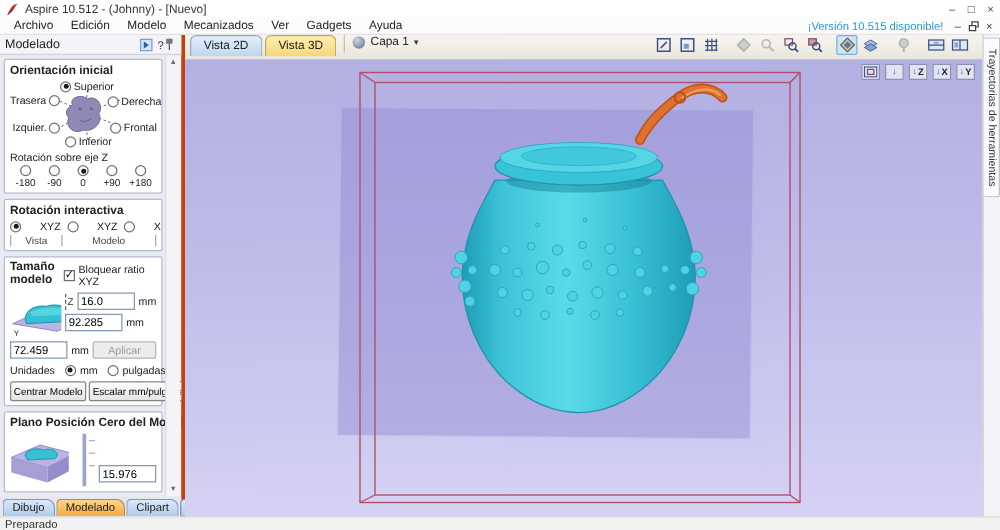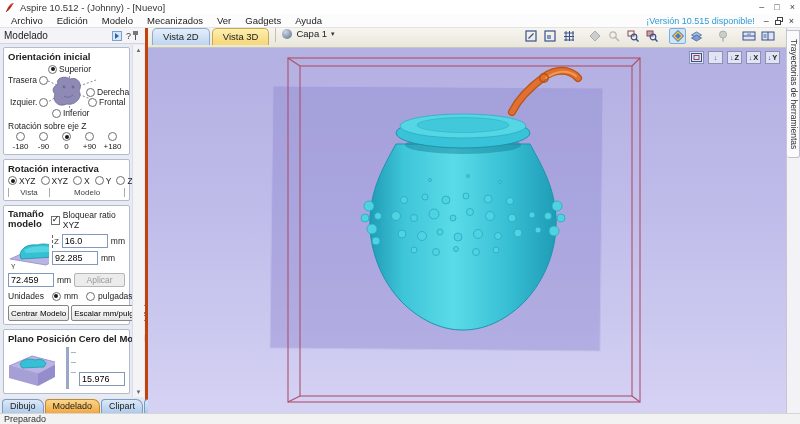--- a/index.html
+++ b/index.html
@@ -38,38 +38,38 @@
 
 .group{background:#fff;border:1px solid #b4bacf;border-radius:2px;margin-bottom:4px;padding:3px 4px}
 .group-title{font-weight:bold;font-size:9.5px;white-space:nowrap}
 .orient-btn{display:flex;align-items:center;gap:6px;padding:2px 4px}
 .orient-btn .group-title{font-size:10px}
 
 .orient-diagram{position:relative;height:54px;margin-top:2px;font-size:8.5px}
 .od{position:absolute;display:flex;align-items:center;gap:2px;white-space:nowrap}
 .od.top{left:40px;top:0}
 .od.tl{left:0;top:11px}
-.od.tr{left:78px;top:23px}
+.od.tr{left:78px;top:12px}
 .od.bl{left:2px;top:33px}
 .od.br{left:80px;top:33px}
 .od.bottom{left:44px;top:44px}
 .od-lines{position:absolute;left:0;top:0}
 
 .radio{display:inline-block;width:9px;height:9px;border-radius:50%;border:1px solid #6f6f6f;background:#fff;flex:0 0 auto}
 .radio.on{position:relative}
 .radio.on::after{content:"";position:absolute;left:1.5px;top:1.5px;width:4px;height:4px;border-radius:50%;background:#1a1a1a}
 .cb{width:9px;height:9px;border:1px solid #6f6f6f;background:#fff;display:inline-block;position:relative;flex:0 0 auto}
 .cb.on::after{content:"✓";position:absolute;top:-3px;left:0;font-size:9px;color:#111}
 
 .rotz-label{font-size:8.5px;margin-top:3px}
 .rotz-row{display:flex;justify-content:space-between;padding:0 1px;margin-top:1px}
 .rotz-opt{display:flex;flex-direction:column;align-items:center;gap:1px;font-size:8px;width:24px}
 
 .ir-row{display:flex;gap:5px;align-items:center;margin-top:2px;font-size:8.5px}
-.ir-row label{display:flex;gap:2px}
+.ir-row label{display:flex;align-items:center;gap:15px}
 .ir-footer{display:flex;margin-top:2px;font-size:8px;color:#444}
 .irf-v{width:42px;text-align:center;border-left:1px solid #aaa;border-right:1px solid #aaa}
 .irf-m{flex:1;text-align:center;border-right:1px solid #aaa}
 
 .sg-top{display:flex;gap:2px}
 .sg-title{font-weight:bold;font-size:9.5px;width:46px;line-height:1.1}
 .cb-row{display:flex;align-items:center;gap:3px;font-size:8.5px;margin-top:1px}
 .sg-mid{display:flex;gap:3px;margin-top:2px}
 .sg-fields{display:flex;flex-direction:column;gap:3px;margin-top:2px}
 .f-row{display:flex;align-items:center;gap:3px;font-size:8.5px}

